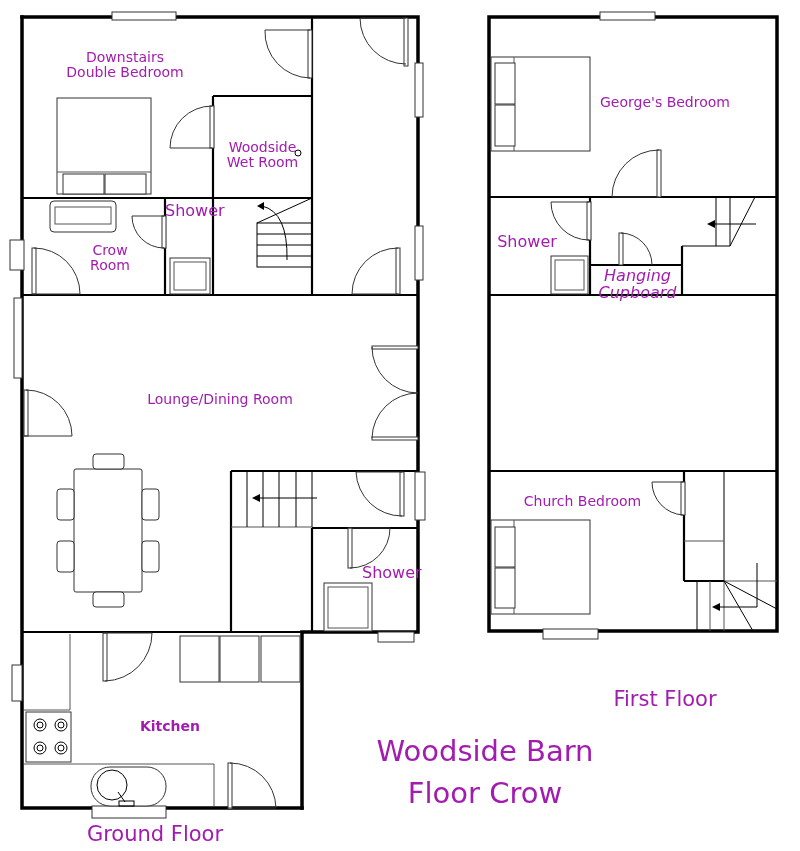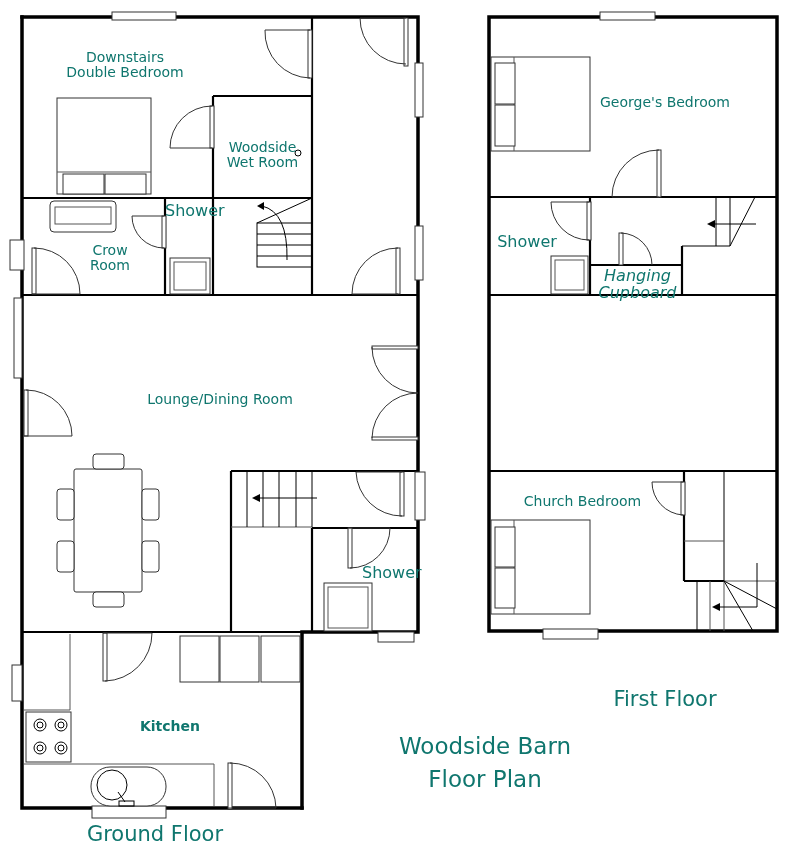--- a/index.html
+++ b/index.html
@@ -6,25 +6,25 @@
   body { width: 800px; height: 851px; position: relative; overflow: hidden; font-family: "DejaVu Sans", sans-serif; }
   svg { position: absolute; left: 0; top: 0; }
   .wall { stroke: #000; stroke-width: 3.5; fill: none; stroke-linecap: square; }
   .iwall { stroke: #000; stroke-width: 2.2; fill: none; }
   .thin { stroke: #000; stroke-width: 1; fill: none; }
   .grey { stroke: #555; stroke-width: 1; fill: none; }
   .win { stroke: #333; stroke-width: 1; fill: #fff; }
   .door { stroke: #333; stroke-width: 1; fill: none; }
   .leaf { stroke: #333; stroke-width: 1; fill: #fff; }
   .furn { stroke: #333; stroke-width: 1; fill: #fff; }
-  .label { position: absolute; color: #0f766e; font-family: "DejaVu Sans", sans-serif; text-align: center; white-space: nowrap; line-height: 1.1; }
+  .label { position: absolute; color: #a21caf; font-family: "DejaVu Sans", sans-serif; text-align: center; white-space: nowrap; line-height: 1.1; }
   .sm { font-size: 14px; }
   .xs { font-size: 16px; }
   .big { font-size: 21px; }
-  .title { font-size: 23px; line-height: 1.45; }
+  .title { font-size: 29px; line-height: 1.45; }
 </style>
 </head>
 <body>
 
 <svg width="800" height="851" viewBox="0 0 800 851">
 
   <g>
 
     <path class="wall" d="M22,17 L22,808 L302,808"></path>
     <path class="wall" d="M22,17 L418,17 L418,632 L302,632 L302,808"></path>
@@ -265,14 +265,14 @@
 <div class="label xs" style="left:497px;top:233px;width:60px;">Shower</div>
 <div class="label xs" style="left:593px;top:268px;width:89px;line-height:1.05;font-style:italic;">
   <div>Hanging</div>
   <div>Cupboard</div>
 </div>
 <div class="label sm" style="left:515px;top:494px;width:135px;">Church Bedroom</div>
 <div class="label big" style="left:590px;top:652px;width:150px;margin-top:36px;">First Floor</div>
 
 <div class="label title" style="left:360px;top:730px;width:250px;">
   <div>Woodside Barn</div>
-  <div>Floor Plan</div>
+  <div>Floor Crow</div>
 </div>
 
 </body></html>

